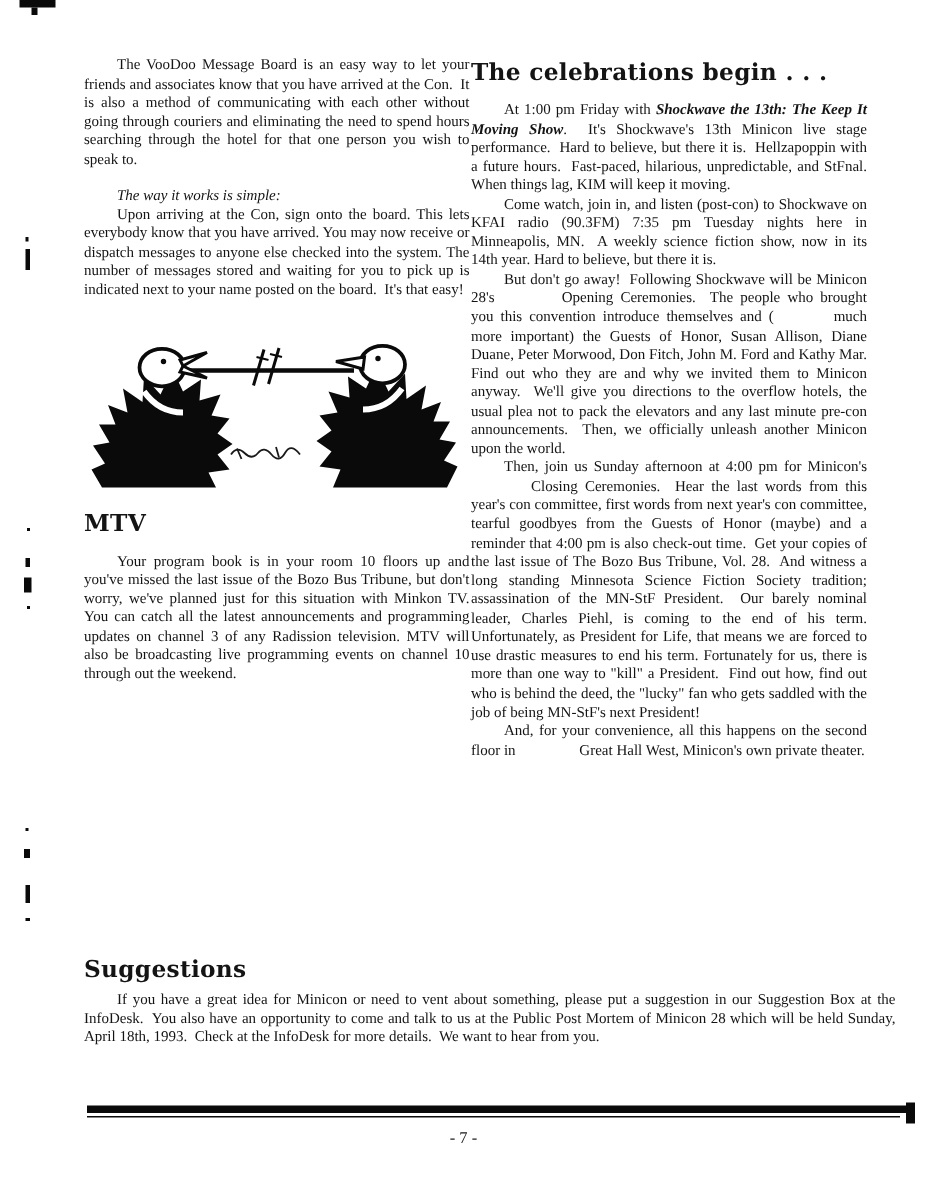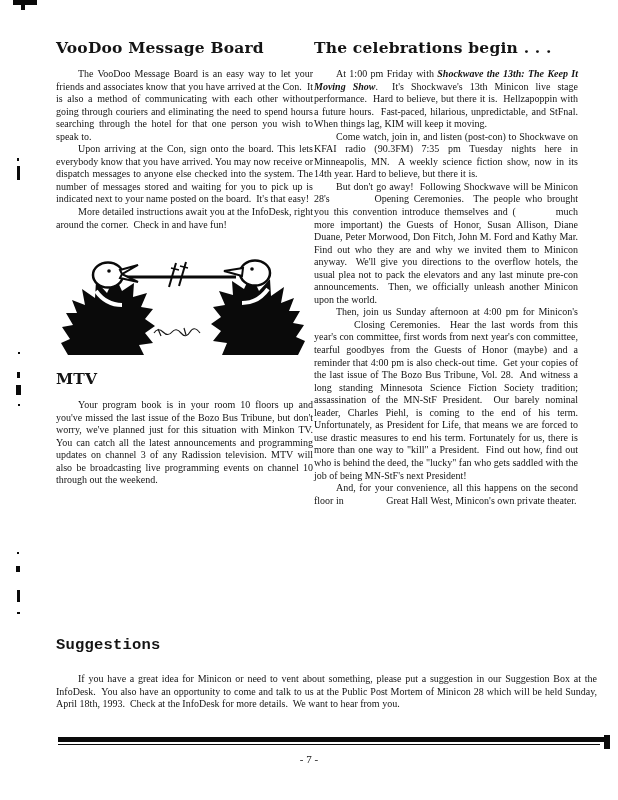--- a/index.html
+++ b/index.html
@@ -20,21 +20,21 @@
     font-size:10px; line-height:12.55px; margin:0;
     text-indent:22px; text-align:justify; white-space:pre-wrap;
   }
   .gap { margin-top:12px; }
   .seg-b  { font-weight:normal;margin-left:40px; }
   .seg-i  { font-style:italic; }
   .seg-bi { font-weight:bold; font-style:italic; }
   #illustration-wrap { margin:20px 0 8px 2px; width:250px; height:110px; }
   #mtv-section { margin-top:4px; }
   #suggestions-section { position:absolute; left:56px; top:636px; width:541px; }
-  #suggestions-section .head { margin-bottom:19px;font-family:Liberation Mono, monospace; }
+  #suggestions-section .head { margin-bottom:6px; }
   
   #footer-rule-thick { position:absolute; left:58px; top:737px; width:550px; height:4.5px; background:#0a0a0a; }
   #footer-rule-thin  { position:absolute; left:58px; top:743.5px; width:542px; height:1.3px; background:#0a0a0a; }
   #footer-rule-endcap{ position:absolute; left:604px; top:735px; width:6px; height:14px; background:#0a0a0a; }
   #page-number { position:absolute; left:0; top:753px; width:618px; text-align:center; font-size:11px; }
   
   .artifact { position:absolute; background:#0a0a0a; }
 </style>
 </head>
 <body>
@@ -46,24 +46,23 @@
 <div class="artifact" style="left:18px; top:352px; width:2px; height:2px;"></div>
 <div class="artifact" style="left:17px; top:372px; width:3px; height:6px;"></div>
 <div class="artifact" style="left:16px; top:385px; width:5px; height:10px;"></div>
 <div class="artifact" style="left:18px; top:404px; width:2px; height:2px;"></div>
 <div class="artifact" style="left:17px; top:552px; width:2px; height:2px;"></div>
 <div class="artifact" style="left:16px; top:566px; width:4px; height:6px;"></div>
 <div class="artifact" style="left:17px; top:590px; width:3px; height:12px;"></div>
 <div class="artifact" style="left:17px; top:612px; width:3px; height:2px;"></div>
 
 <div class="col" id="col-left">
-  <h2 class="head">VooDoo Message Board</h2>
   <p class="p">The VooDoo Message Board is an easy way to let your friends and associates know that you have arrived at the Con.  It is also a method of communicating with each other without going through couriers and eliminating the need to spend hours searching through the hotel for that one person you wish to speak to.</p>
+  <p class="p gap"><span class="seg-i">The way it works is simple:</span></p>
   <p class="p">Upon arriving at the Con, sign onto the board. This lets everybody know that you have arrived. You may now receive or dispatch messages to anyone else checked into the system. The number of messages stored and waiting for you to pick up is indicated next to your name posted on the board.  It's that easy!</p>
-  <p class="p">More detailed instructions await you at the InfoDesk, right around the corner.  Check in and have fun!</p>
 
   <div id="illustration-wrap">
     <svg width="250" height="110" viewBox="0 0 250 110" xmlns="http://www.w3.org/2000/svg">
 
       <g>
         <line x1="66" y1="26" x2="178" y2="26" stroke="#0a0a0a" stroke-width="3"></line>
         <path d="M118,12 l-7,24" stroke="#0a0a0a" stroke-width="2" fill="none"></path>
         <path d="M128,11 l-7,24" stroke="#0a0a0a" stroke-width="2" fill="none"></path>
         <path d="M113,17 l8,2 M122,15 l8,2" stroke="#0a0a0a" stroke-width="1.5" fill="none"></path>
       </g>

